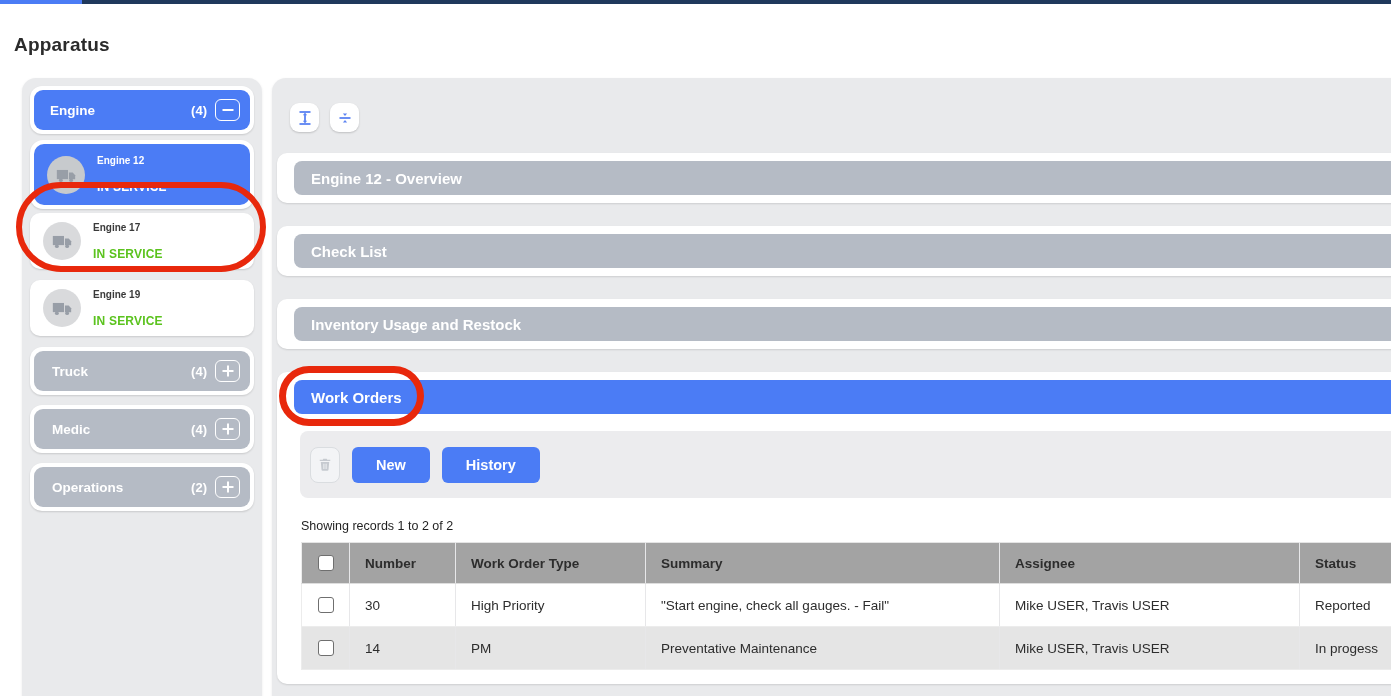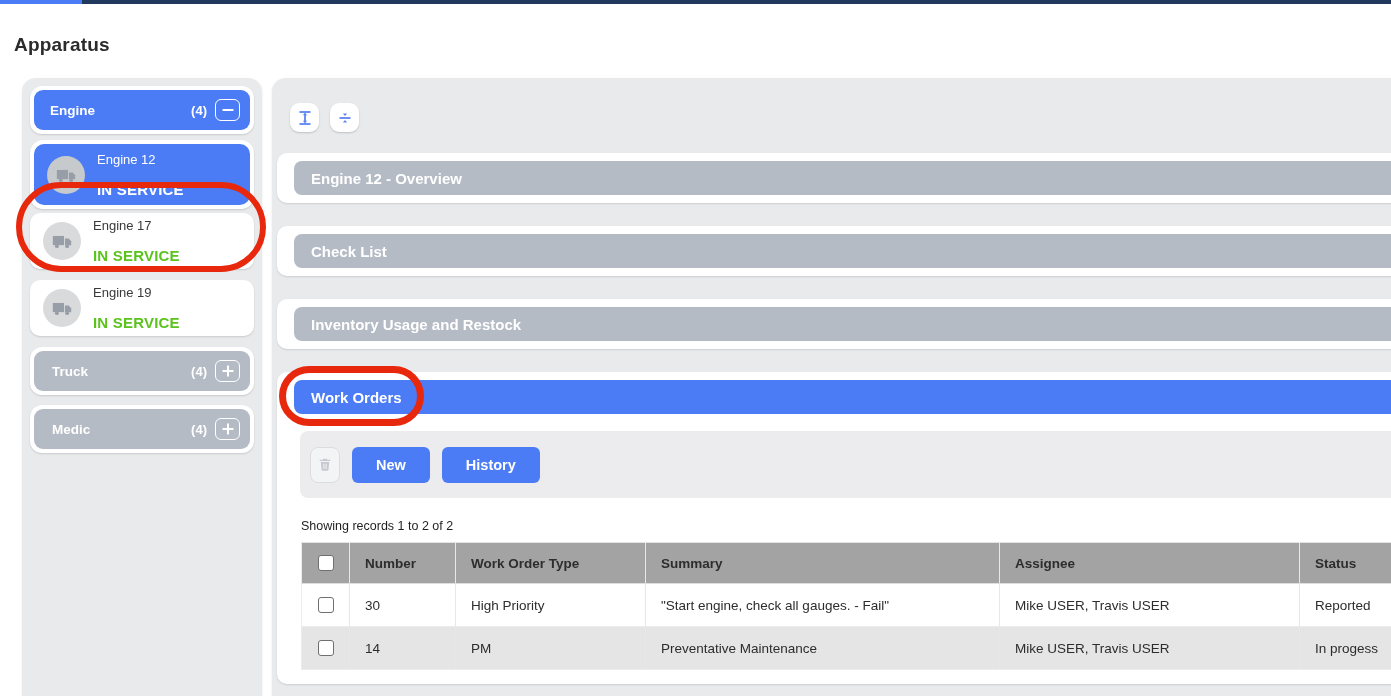--- a/index.html
+++ b/index.html
@@ -49,23 +49,23 @@
     padding-left:13px; cursor:pointer; margin-bottom:11px;
   }
   .vehicle.selected { background:#4b7cf5; height:61px; margin-bottom:0; }
   .avatar {
     width:38px; height:38px; border-radius:50%; background:#d9dadc;
     display:flex; align-items:center; justify-content:center; flex:0 0 auto;
   }
   .vehicle.selected .avatar { background:#c7cacd; }
   .avatar svg { width:22px; height:22px; fill:#989ea7; }
   .vehicle-txt { margin-left:12px; }
-  .vehicle-name { font-size:13px; font-weight:400; color:#3a3a3a; }
+  .vehicle-name { font-size:10px; font-weight:700; color:#3a3a3a; }
   .vehicle.selected .vehicle-name { color:#fff; }
-  .vehicle-status { font-size:15px; font-weight:700; letter-spacing:.2px; margin-top:14px; }
+  .vehicle-status { font-size:12px; font-weight:700; letter-spacing:.2px; margin-top:14px; }
   .st-in { color:#5bc31e; }
   .st-out { color:#dc4660; }
   .vehicle.selected .vehicle-status { color:#fff; }
   
   .main-panel {
     position:absolute; left:272px; top:78px; width:1160px; height:700px;
     background:#e9eaec; border-radius:14px; padding:25px 0 0 18px;
     box-shadow:0 1px 3px rgba(0,0,0,.08);
   }
   .mini-toolbar { display:flex; gap:11px; margin-bottom:21px; }
@@ -219,20 +219,31 @@
         <span class="spacer"></span>
         <span class="group-count">(4)</span>
         <span class="toggle-box">
             <span class="h"></span>
             <span class="v"></span>
           </span>
       </div>
     </div>
 
 
+    <div class="side-card group-wrap gray-group">
+      <div class="group-bar gray">
+        <span>Operations</span>
+        <span class="spacer"></span>
+        <span class="group-count">(2)</span>
+        <span class="toggle-box">
+            <span class="h"></span>
+            <span class="v"></span>
+          </span>
+      </div>
+    </div>
   </div>
 
   <div class="main-panel">
 
     <div class="mini-toolbar">
       <button class="mini-btn">
         <svg viewBox="0 0 16 16" fill="none" stroke="#5b83f2" stroke-width="1.8">
           <line x1="2.5" y1="2" x2="13.5" y2="2"></line>
           <line x1="2.5" y1="14" x2="13.5" y2="14"></line>
           <line x1="8" y1="4.6" x2="8" y2="11.4"></line>

